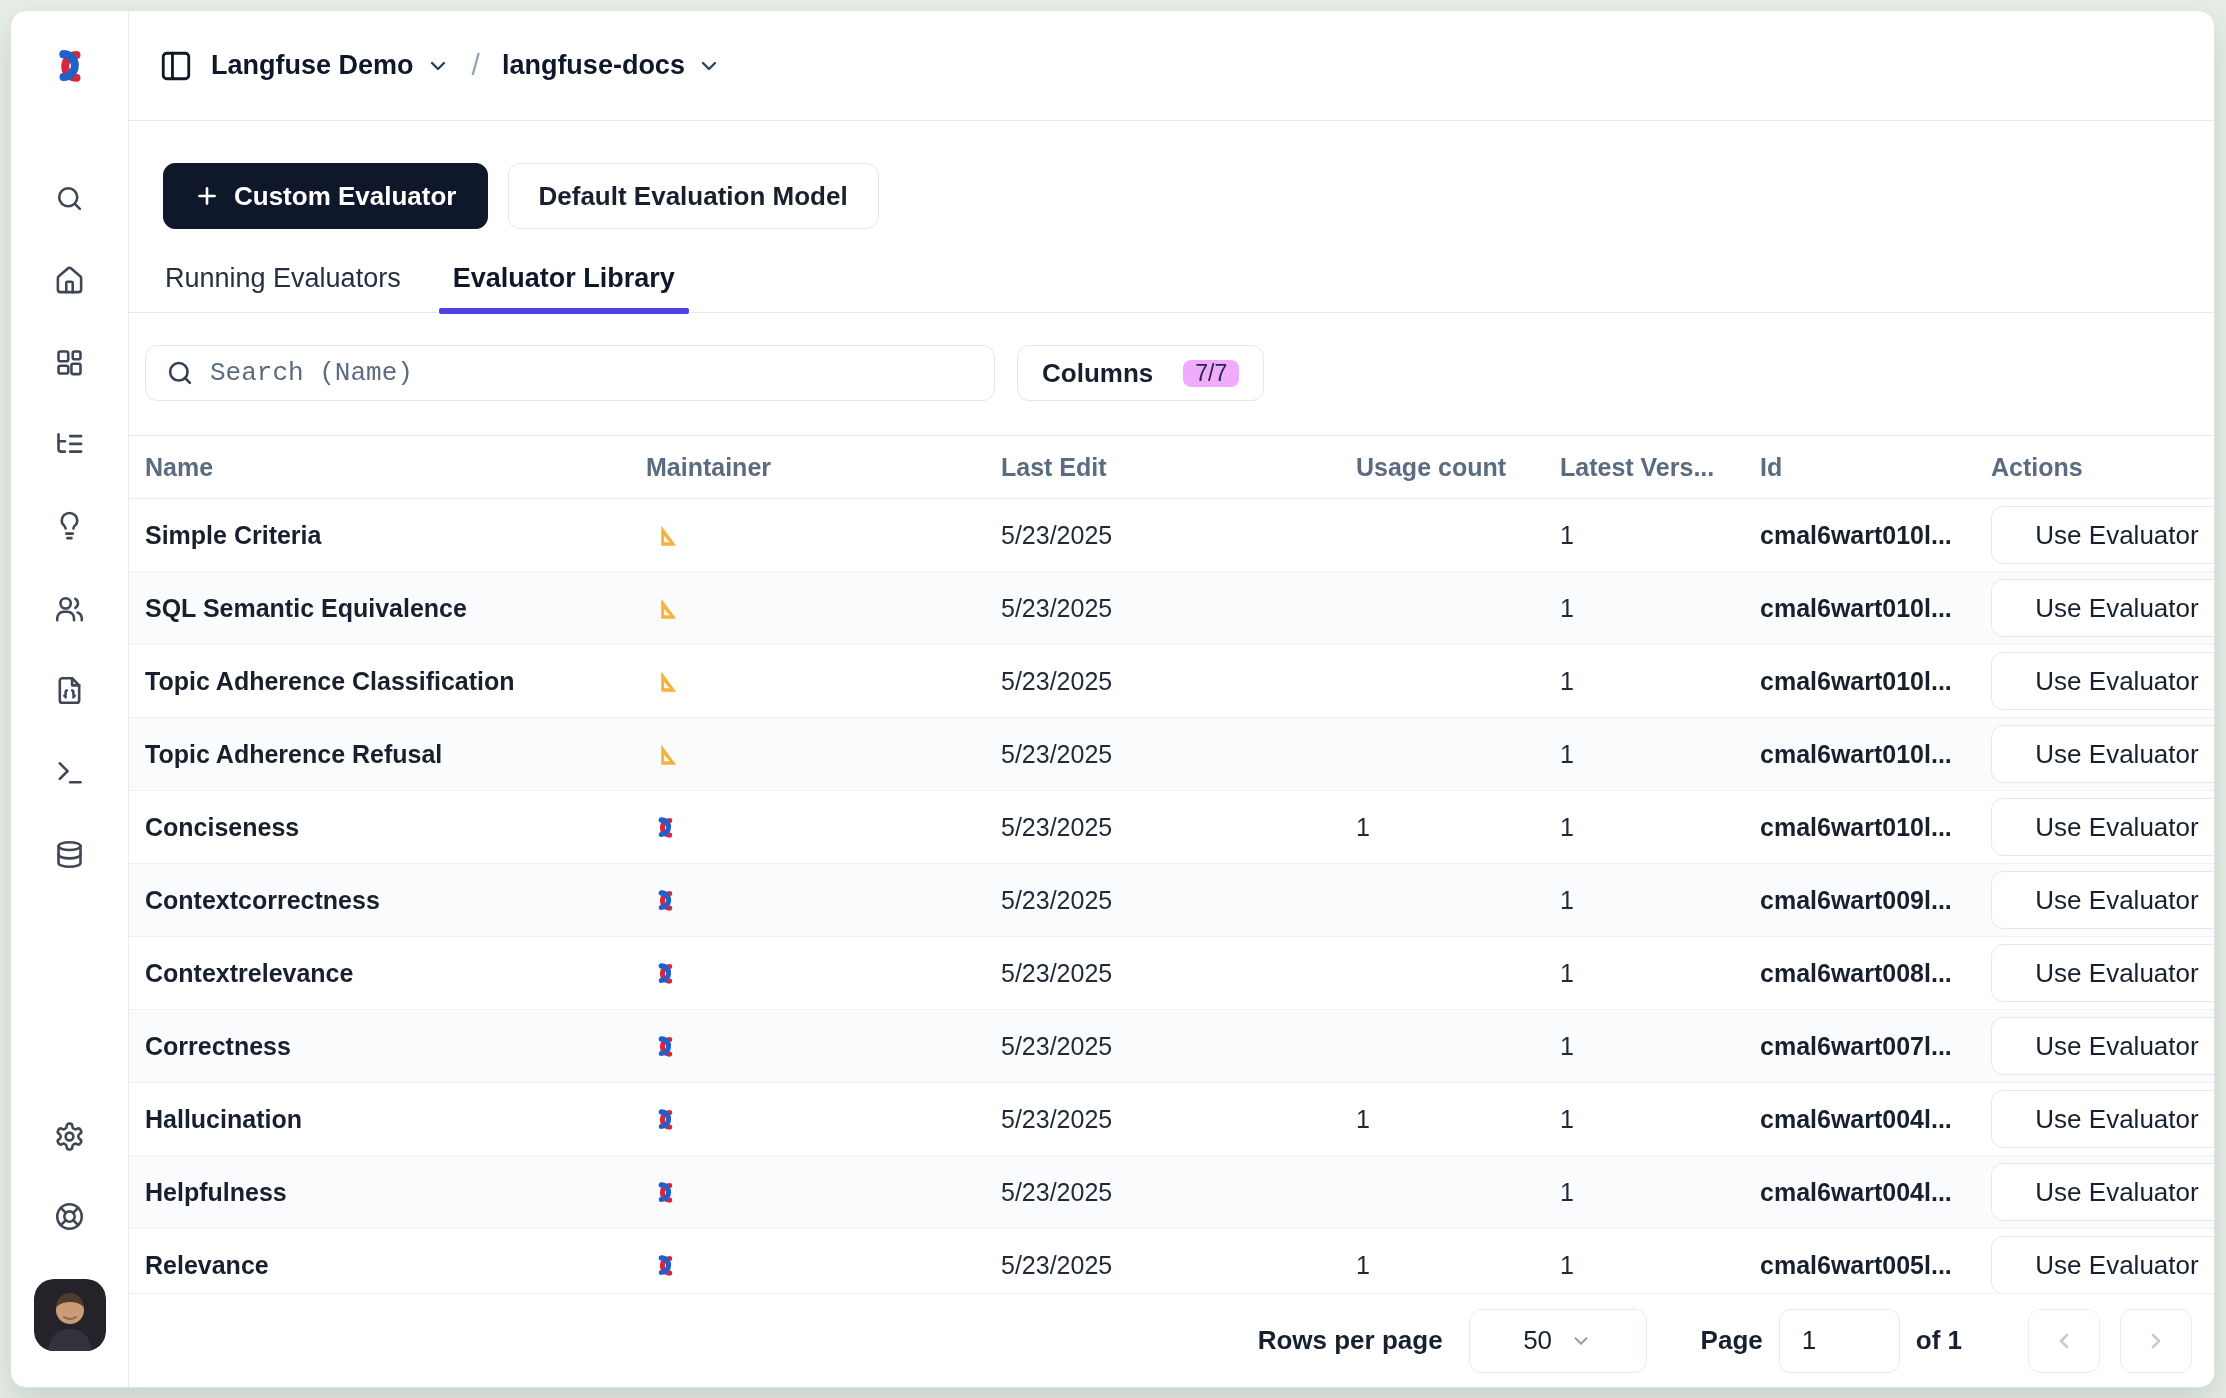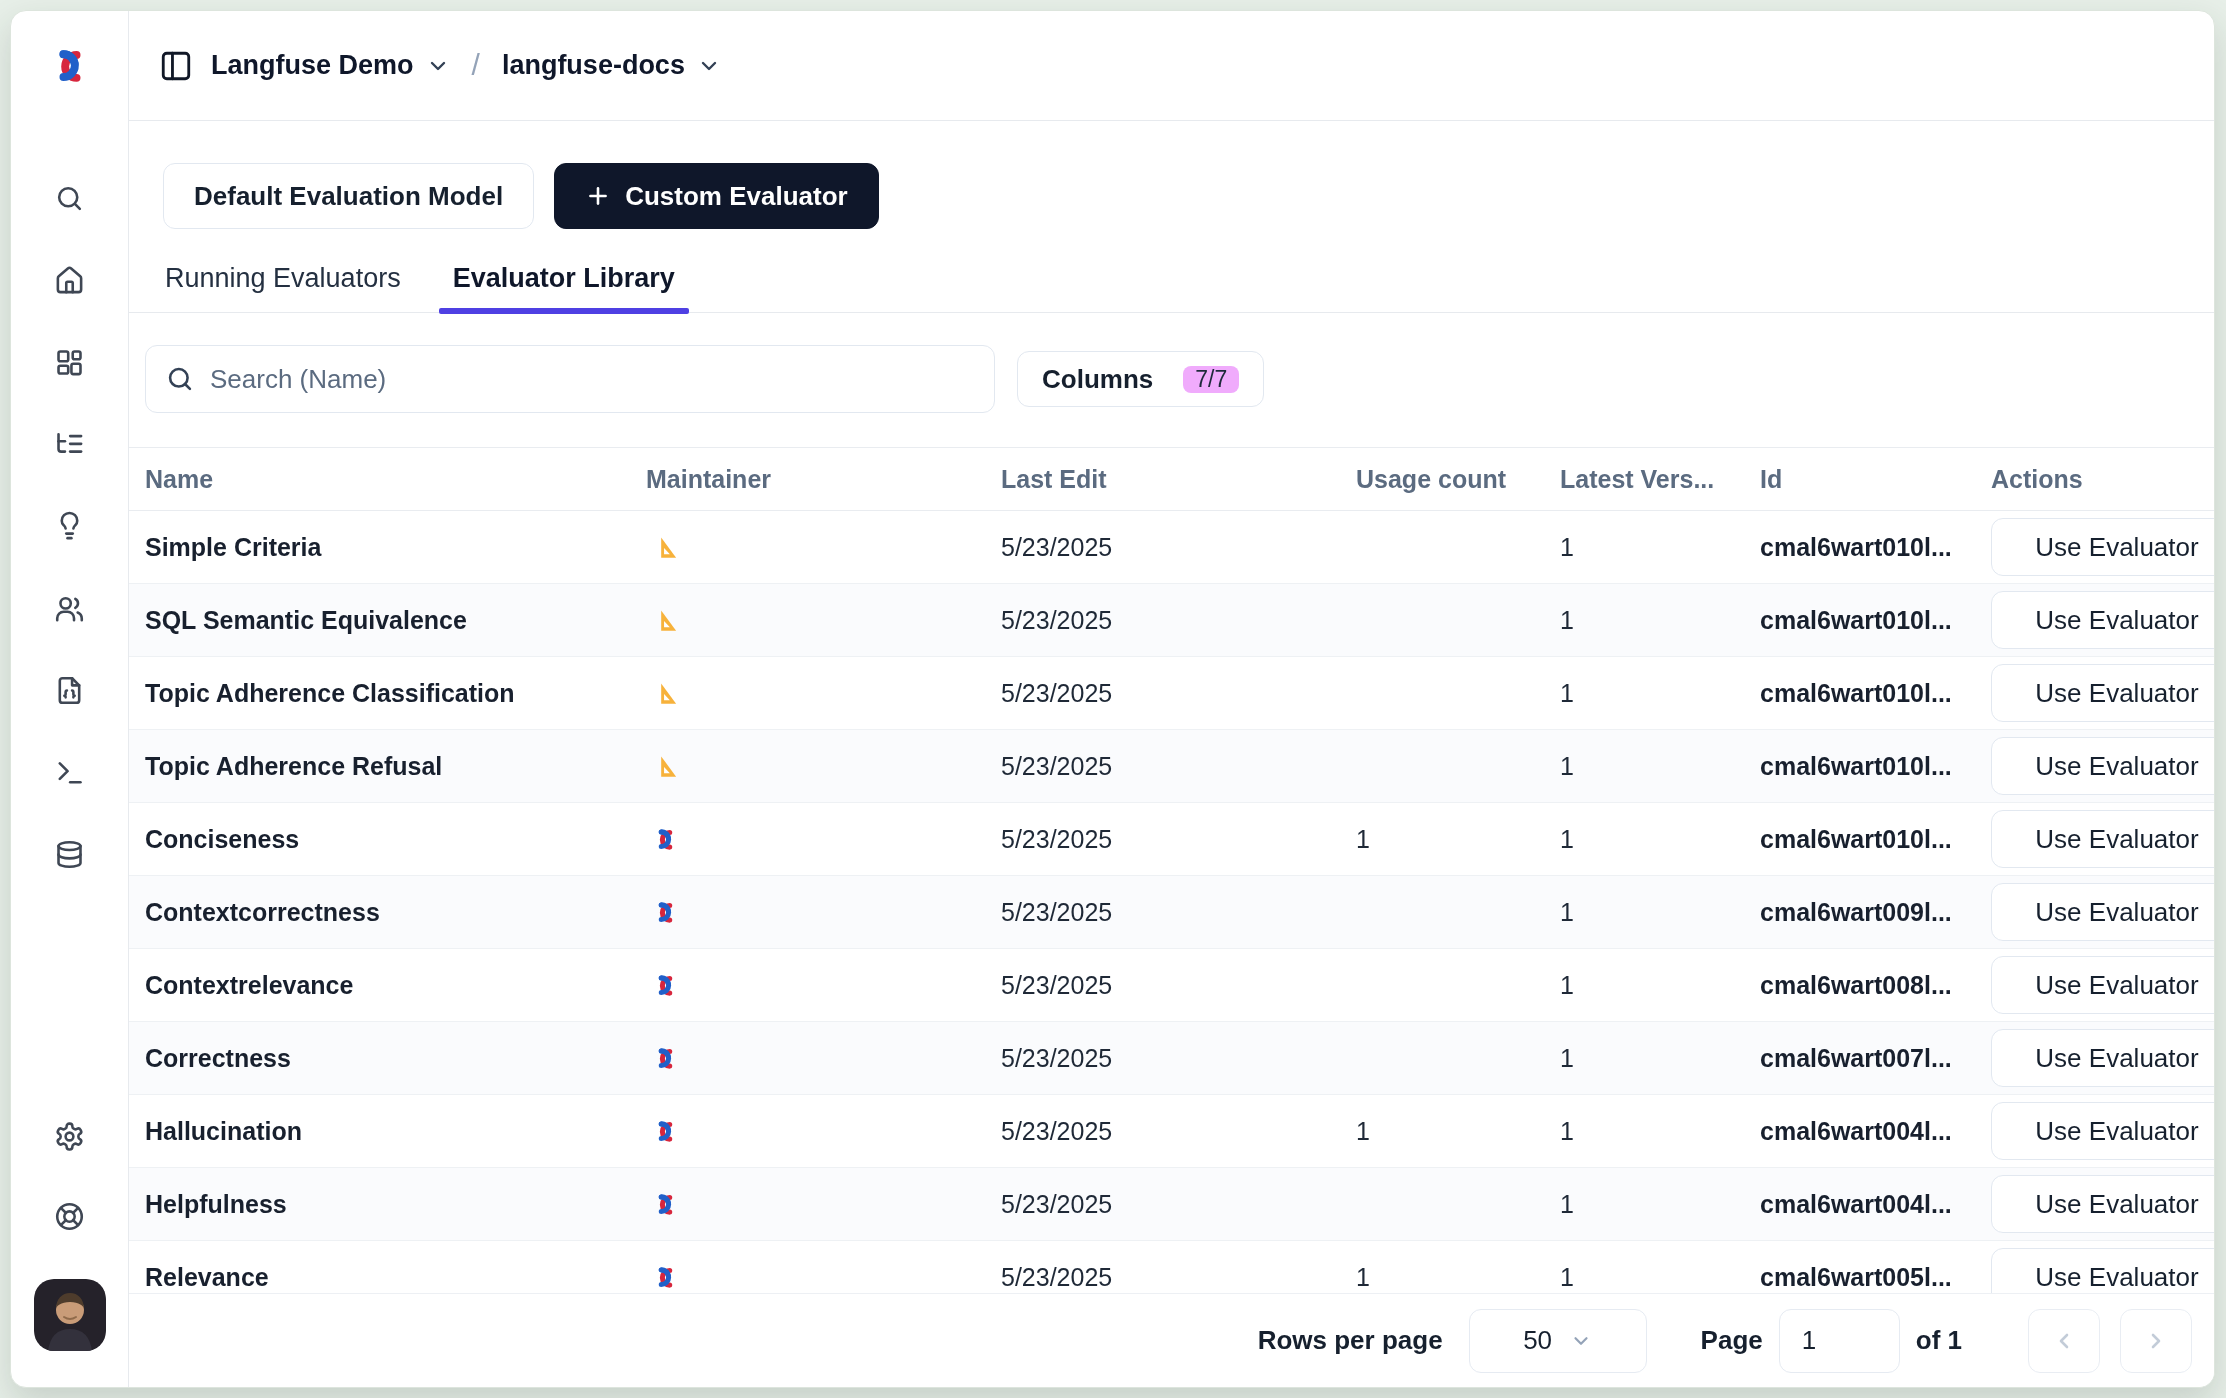--- a/index.html
+++ b/index.html
@@ -47,21 +47,21 @@
         font-size:26px; font-weight:600; cursor:pointer; border:1px solid #e2e8f0; background:#fff; color:#16202e; }
   .btn.primary{ background:#0f172a; border-color:#0f172a; color:#fff; }
   .btn.primary svg{ width:26px; height:26px; stroke:#fff; stroke-width:2.4; fill:none; stroke-linecap:round; }
   
   .tabs{ display:flex; gap:52px; padding:34px 0 0 36px; border-bottom:1px solid #e7eaee; }
   .tab{ font-size:27px; color:#243041; padding-bottom:18px; cursor:pointer; position:relative; font-weight:500; }
   .tab.active{ color:#0f172a; font-weight:700; }
   .tab.active::after{ content:""; position:absolute; left:-14px; right:-14px; bottom:-2px; height:6px; background:#4f40e3; border-radius:2px; }
   
   .toolbar{ display:flex; align-items:center; gap:22px; padding:32px 16px 34px 16px; }
-  .search-box{ width:850px; height:68px; border:1px solid #e2e8f0; border-radius:12px; display:flex; align-items:center; padding:12px 20px; gap:16px; background:#fff; }
+  .search-box{ width:850px; height:56px; border:1px solid #e2e8f0; border-radius:12px; display:flex; align-items:center; padding:12px 20px; gap:16px; background:#fff;font-family:Liberation Mono, monospace; }
   .search-box svg{ width:28px; height:28px; stroke:#334155; stroke-width:2.2; fill:none; stroke-linecap:round; }
   .search-box input{ border:none; outline:none; font-size:26px; color:#0f172a; flex:1; font-family:inherit; background:transparent; }
   .search-box input::placeholder{ color:#5b6b80; }
   .columns-btn{ height:56px; border:1px solid #e2e8f0; border-radius:12px; background:#fff; display:flex; align-items:center; gap:30px; padding:0 24px; font-size:26px; font-weight:600; color:#16202e; cursor:pointer; }
   .columns-badge{ background:#f0abfc; color:#1e293b; border-radius:8px; font-size:23px; font-weight:500; padding:0 12px; }
   
   .table{ flex:1; overflow:hidden; display:flex; flex-direction:column; min-height:0; }
   .tr{ display:grid; grid-template-columns:501px 355px 355px 204px 200px 231px 260px; align-items:center; padding-left:16px; }
   .thead{ flex:0 0 64px; border-top:1px solid #e9ecf0; border-bottom:1px solid #e9ecf0; }
   .thead .th{ font-size:25px; color:#5b6b80; font-weight:700; white-space:nowrap; overflow:hidden; }
@@ -214,28 +214,28 @@
       <div class="crumb">
         <span>langfuse-docs</span>
         <svg viewBox="0 0 24 24">
             <path d="m6 9 6 6 6-6"></path>
           </svg>
       </div>
     </header>
 
     <div class="page-head">
       <div class="head-actions">
-        <button class="btn">Default Evaluation Model</button>
         <button class="btn primary">
           <svg viewBox="0 0 24 24">
               <path d="M12 5v14"></path>
               <path d="M5 12h14"></path>
             </svg>
           <span>Custom Evaluator</span>
         </button>
+        <button class="btn">Default Evaluation Model</button>
       </div>
     </div>
 
     <div class="tabs">
       <div class="tab">Running Evaluators</div>
       <div class="tab active">Evaluator Library</div>
     </div>
 
     <div class="toolbar">
       <div class="search-box">

